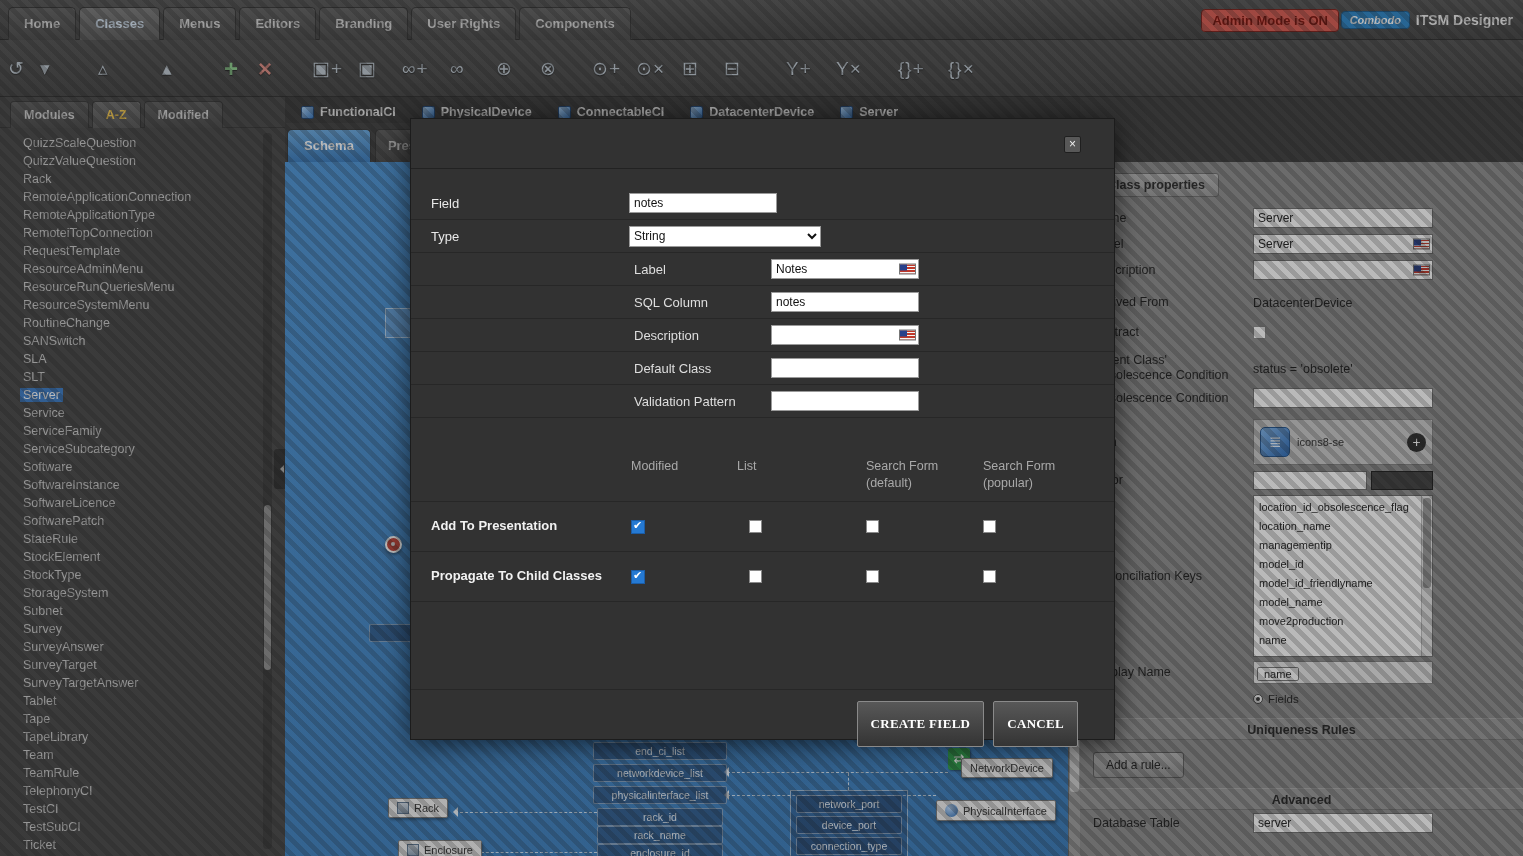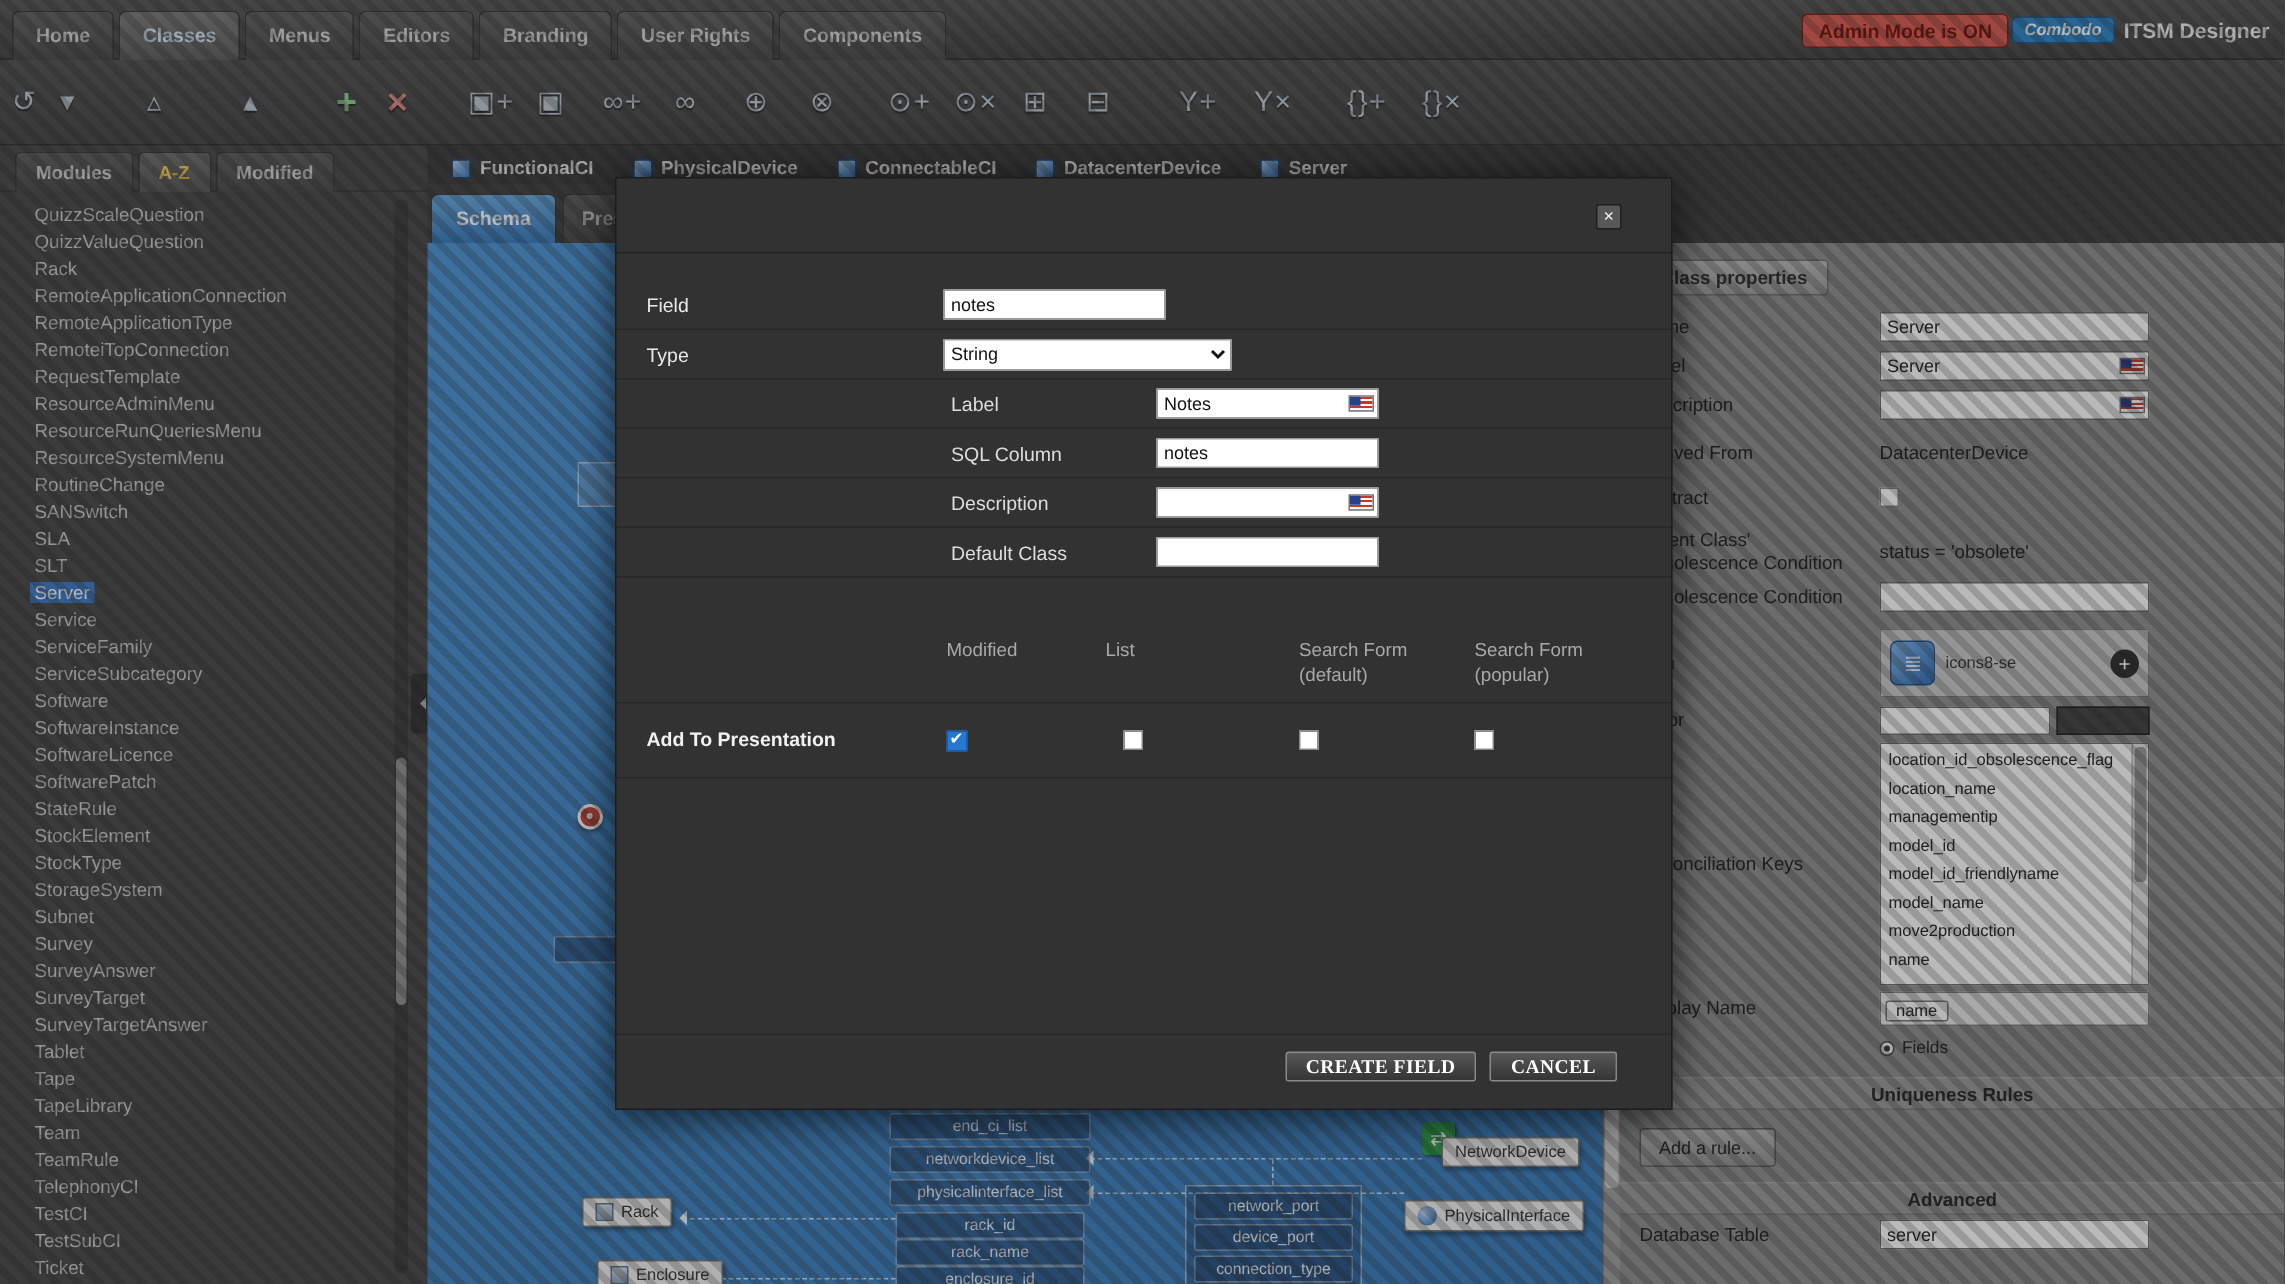--- a/index.html
+++ b/index.html
@@ -115,21 +115,21 @@
   .mselect{width:192px;height:21px;font-size:12px;background:#fff;border:1px solid #9a9a9a;font-family:inherit;color:#111;}
   .mselect.small{width:133px;}
   .m-ctl{position:relative;width:148px;}
   .m-ctl .minput{width:100%;}
   #pres-headers{position:relative;margin-top:38px;height:46px;border-bottom:1px solid #272727;}
   .pres-col{position:absolute;top:2px;font-size:12.5px;color:#a9a9a9;white-space:pre-line;line-height:17px;}
   .pres-row{position:relative;height:50px;border-bottom:1px solid #272727;}
   .pres-label{position:absolute;left:20px;top:16px;font-size:13px;font-weight:bold;color:#f2f2f2;}
   .pres-row .cb{position:absolute;top:18px;}
   #modal-footer{position:absolute;left:0;bottom:0;width:100%;height:50px;border-top:1px solid #272727;text-align:right;padding:11px 36px 0 0;}
-  .mbtn{margin-left:9px;padding:1px 13px;background:linear-gradient(#585858,#343434);border:1px solid #8a8a8a;border-radius:2px;color:#fff;font-family:"Liberation Serif",serif;font-size:13px;font-weight:bold;letter-spacing:.3px;cursor:default;}
+  .mbtn{margin-left:9px;padding:14px 13px;background:linear-gradient(#585858,#343434);border:1px solid #8a8a8a;border-radius:2px;color:#fff;font-family:"Liberation Serif",serif;font-size:13px;font-weight:bold;letter-spacing:.3px;cursor:default;}
 </style>
 </head>
 <body>
 
 <div id="nav">
   <div id="nav-tabs">
       <div class="nav-tab">Home</div>
       <div class="nav-tab active">Classes</div>
       <div class="nav-tab">Menus</div>
       <div class="nav-tab">Editors</div>
@@ -418,32 +418,43 @@
         <div class="m-ctl iwrap"><input class="minput" value="notes" style=""></div>
       </div>
       <div class="m-row indent">
         <div class="m-label">Description</div>
         <div class="m-ctl iwrap"><input class="minput" style=""><span class="flag"></span></div>
       </div>
       <div class="m-row indent">
         <div class="m-label">Default Class</div>
         <div class="m-ctl iwrap"><input class="minput" style=""></div>
       </div>
+      <div class="m-row indent">
+        <div class="m-label">Validation Pattern</div>
+        <div class="m-ctl iwrap"><input class="minput" style=""></div>
+      </div>
     </div>
   <div id="pres-headers">
       <div class="pres-col" style="left: 220px;">Modified</div>
       <div class="pres-col" style="left: 326px;">List</div>
       <div class="pres-col" style="left: 455px;">Search Form
 (default)</div>
       <div class="pres-col" style="left: 572px;">Search Form
 (popular)</div>
     </div>
   <div id="pres-rows">
       <div class="pres-row">
         <div class="pres-label">Add To Presentation</div>
         <span class="cb checked" style="left: 220px;"></span>
         <span class="cb" style="left: 338px;"></span>
         <span class="cb" style="left: 455px;"></span>
         <span class="cb" style="left: 572px;"></span>
       </div>
+      <div class="pres-row">
+        <div class="pres-label">Propagate To Child Classes</div>
+        <span class="cb checked" style="left: 220px;"></span>
+        <span class="cb" style="left: 338px;"></span>
+        <span class="cb" style="left: 455px;"></span>
+        <span class="cb" style="left: 572px;"></span>
+      </div>
     </div>
   <div id="modal-footer"><button class="mbtn">CREATE FIELD</button><button class="mbtn">CANCEL</button></div>
 </div>
 
 </body></html>

